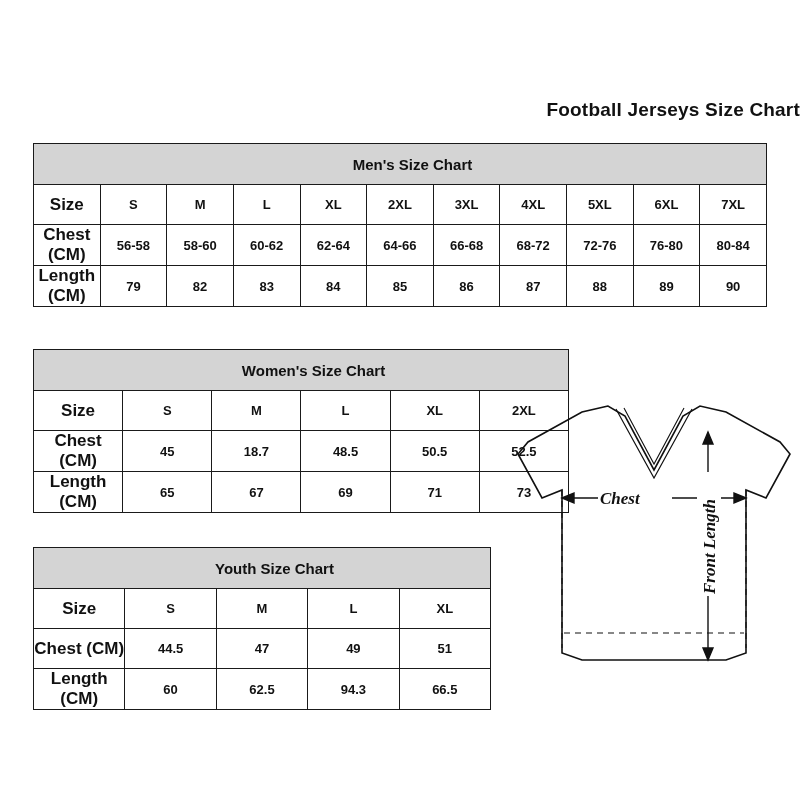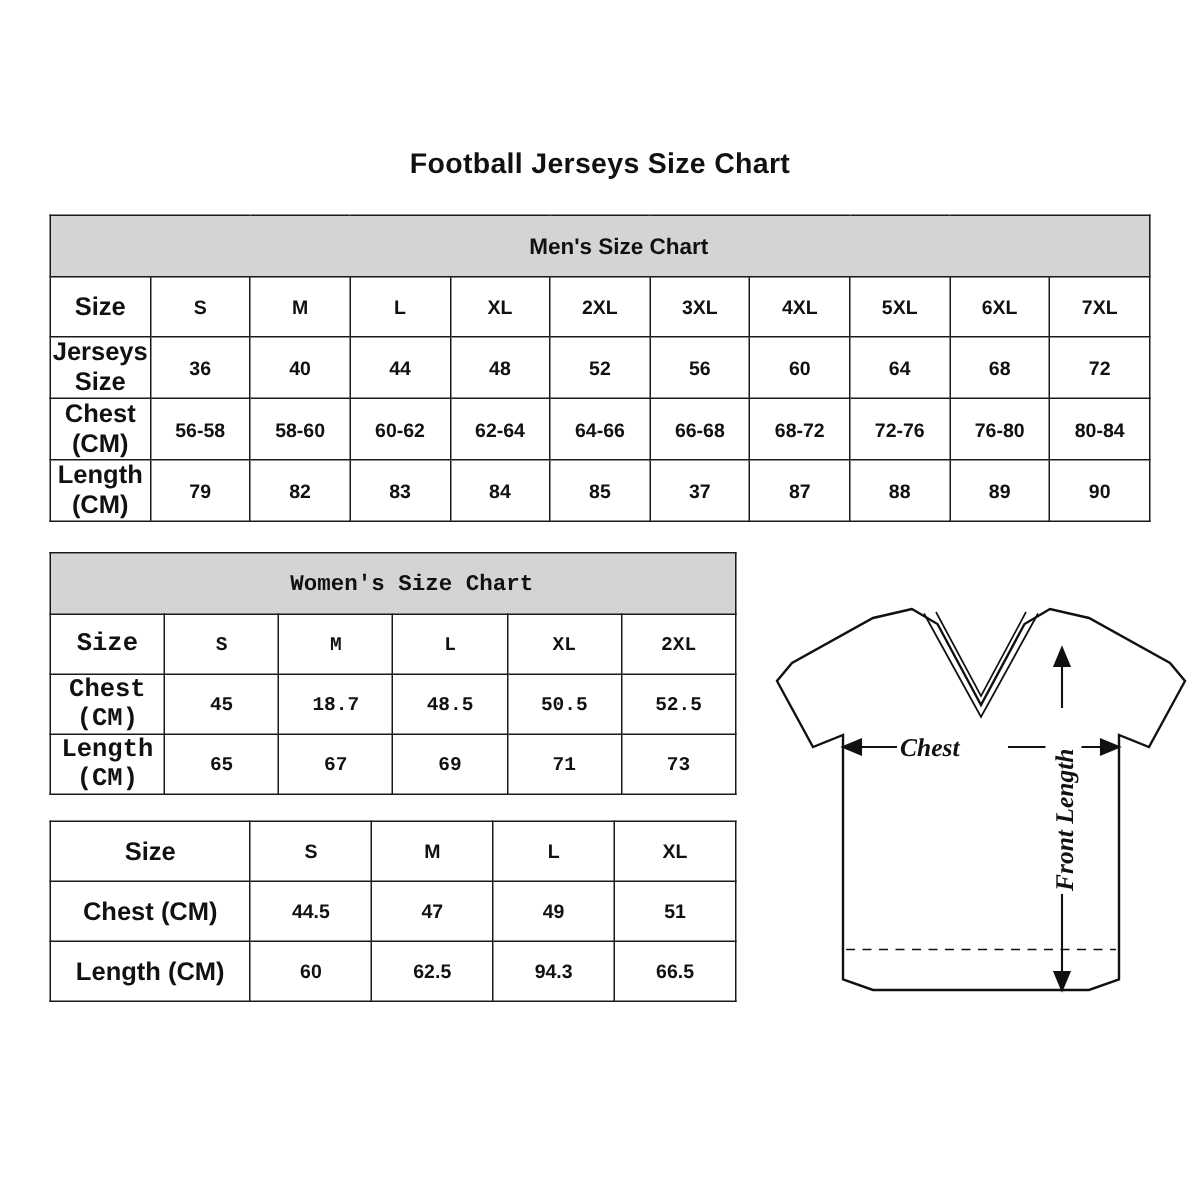--- a/index.html
+++ b/index.html
@@ -18,21 +18,21 @@
   .page {
     position: relative;
     width: 800px;
     height: 800px;
   }
   .title {
     position: absolute;
     top: 99px;
     left: 0;
     width: 800px;
-    text-align: center;
+    text-align: right;
     font-size: 19px;
     font-weight: bold;
     letter-spacing: 0.2px;
     color: #111;
   }
 
   table.chart {
     border-collapse: collapse;
     table-layout: fixed;
     background: #fff;
@@ -64,24 +64,23 @@
     top: 143px;
     left: 33px;
     width: 734px;
   }
   #mens-size-chart td.rowlabel { width: 118px; }
   #mens-size-chart td.cell { width: 61.5px; }
 
   
   #womens-size-chart {
     position: absolute;
-    top: 368px;
+    top: 349px;
     left: 33px;
-    width: 458px;
-    font-family: Liberation Mono, monospace;
+    width: 536px;
   }
   #womens-size-chart td.rowlabel { width: 114px; }
   #womens-size-chart td.cell { width: 68.8px; }
 
   
   #youth-size-chart {
     position: absolute;
     top: 547px;
     left: 33px;
     width: 458px;
@@ -127,53 +126,40 @@
       <td class="cell">L</td>
       <td class="cell">XL</td>
       <td class="cell">2XL</td>
       <td class="cell">3XL</td>
       <td class="cell">4XL</td>
       <td class="cell">5XL</td>
       <td class="cell">6XL</td>
       <td class="cell">7XL</td>
     </tr>
     <tr>
-      <td class="rowlabel">Jerseys Size</td>
-      <td class="cell">36</td>
-      <td class="cell">40</td>
-      <td class="cell">44</td>
-      <td class="cell">48</td>
-      <td class="cell">52</td>
-      <td class="cell">56</td>
-      <td class="cell">60</td>
-      <td class="cell">64</td>
-      <td class="cell">68</td>
-      <td class="cell">72</td>
-    </tr>
-    <tr>
       <td class="rowlabel">Chest (CM)</td>
       <td class="cell">56-58</td>
       <td class="cell">58-60</td>
       <td class="cell">60-62</td>
       <td class="cell">62-64</td>
       <td class="cell">64-66</td>
       <td class="cell">66-68</td>
       <td class="cell">68-72</td>
       <td class="cell">72-76</td>
       <td class="cell">76-80</td>
       <td class="cell">80-84</td>
     </tr>
     <tr>
       <td class="rowlabel">Length (CM)</td>
       <td class="cell">79</td>
       <td class="cell">82</td>
       <td class="cell">83</td>
       <td class="cell">84</td>
       <td class="cell">85</td>
-      <td class="cell">37</td>
+      <td class="cell">86</td>
       <td class="cell">87</td>
       <td class="cell">88</td>
       <td class="cell">89</td>
       <td class="cell">90</td>
     </tr>
   </tbody>
     </table>
 
   <table class="chart" id="womens-size-chart">
     <tbody>
@@ -202,20 +188,23 @@
       <td class="cell">67</td>
       <td class="cell">69</td>
       <td class="cell">71</td>
       <td class="cell">73</td>
     </tr>
   </tbody>
     </table>
 
   <table class="chart" id="youth-size-chart">
     <tbody>
+        <tr>
+      <td class="hdr" colspan="5">Youth Size Chart</td>
+    </tr>
     <tr>
       <td class="rowlabel">Size</td>
       <td class="cell">S</td>
       <td class="cell">M</td>
       <td class="cell">L</td>
       <td class="cell">XL</td>
     </tr>
     <tr>
       <td class="rowlabel">Chest (CM)</td>
       <td class="cell">44.5</td>

